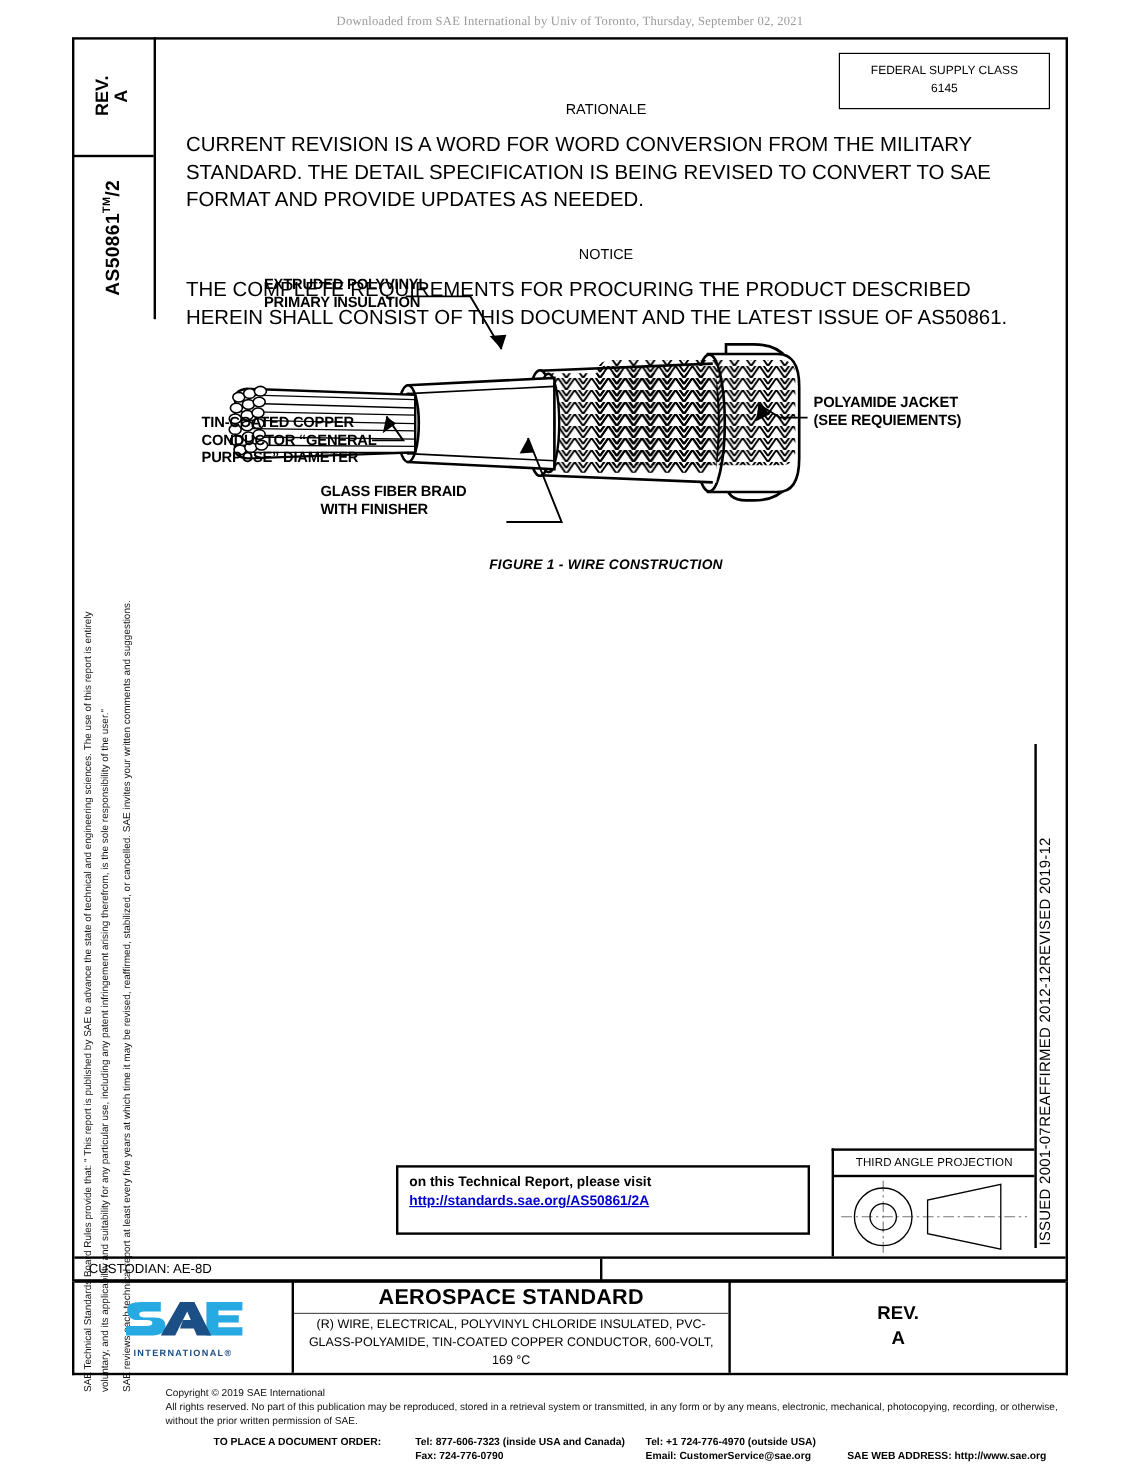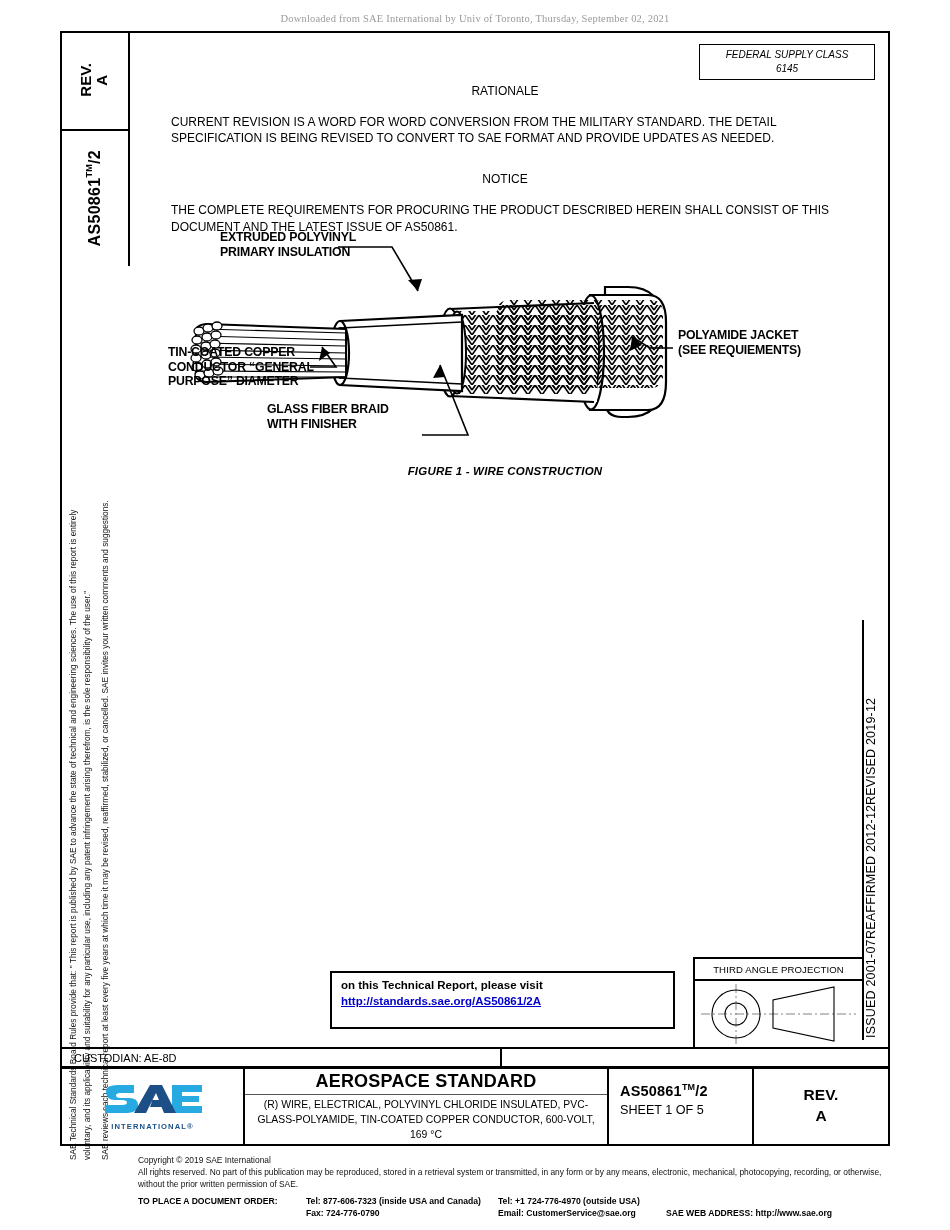--- a/index.html
+++ b/index.html
@@ -70,32 +70,32 @@
     font-size:12.5px; height:420px; width:24px;
     display:flex; align-items:flex-start; justify-content:flex-start;
     padding-top:2px; letter-spacing:.2px;
   }
   .dates-inner span { display:inline-block; }
   .date-sep { width:26px; display:inline-block; }
 
   
   .fsc {
     position:absolute; left:699px; top:44px;
-    width:176px; height:36px;
+    width:176px; height:47px;
     border:1px solid #000;
     display:flex; flex-direction:column;
     align-items:center; justify-content:center;
-    font-size:10px; line-height:1.45;font-style:italic;
+    font-size:10px; line-height:1.45;
   }
 
   
   .body-text { position:absolute; left:155px; top:80px; width:700px; }
   .sec-head { text-align:center; font-size:12px; margin:4px 0 12px 0; }
   .sec-head.notice { margin-top:26px; }
-  .sec-body { font-size:12px; line-height:1.35; margin:16px; }
+  .sec-body { font-size:17px; line-height:1.35; margin:0; }
 
   
   .figure { position:absolute; left:150px; top:225px; width:710px; height:270px; }
   .fig-cap {
     position:absolute; left:0; top:240px; width:710px;
     text-align:center; font-size:11.5px; font-weight:bold; font-style:italic;
     letter-spacing:.2px;
   }
   .fig-label { position:absolute; font-size:12.3px; font-weight:bold; line-height:1.18; white-space:pre-line; letter-spacing:-.2px; }
   #lbl-insulation { left:70px;  top:5px; }
@@ -162,21 +162,21 @@
             font-size:15.5px; font-weight:bold; line-height:1.35; }
 
   
   .sae-logo { text-align:center; }
   .sae-intl { font-size:7.6px; font-weight:bold; color:#1b4f86; letter-spacing:1.1px; margin-top:1px; }
 
   
   .footer { position:absolute; left:138px; top:1155px; width:760px; }
   .copy-line { font-size:8.4px; line-height:1.42; color:#111; }
   .order { margin-top:4px; display:flex; font-size:8.6px; font-weight:bold; line-height:1.45; }
-  .order-c1 { width:168px; }
+  .order-c1 { width:168px;margin-left:40px; }
   .order-c2 { width:192px; }
   .order-c3 { flex:1; }
 </style>
 </head>
 <body>
 
 <div class="page">
 
   <div class="dl-header">Downloaded from SAE International by Univ of Toronto, Thursday, September 02, 2021</div>
 
@@ -378,24 +378,20 @@
           <path d="M74,4 L104,4 L104,11 L84,11 L84,15 L101,15 L101,21 L84,21 L84,25 L104,25 L104,32 L74,32 Z" fill="#27a9e1"></path>
           <path d="M52,4 L64,4 L78,32 L66,32 L63.5,26 L52,26 L54.5,19 L61,19 L58,12 L48,32 L36,32 Z" fill="#1b4f86"></path>
         </svg>
         <div class="sae-intl">INTERNATIONAL®</div>
       </div>
     </div>
     <div class="tb-mid">
       <div class="tb-main-title">AEROSPACE STANDARD</div>
       <div class="tb-subtitle">(R) WIRE, ELECTRICAL, POLYVINYL CHLORIDE INSULATED, PVC-GLASS-POLYAMIDE, TIN-COATED COPPER CONDUCTOR, 600-VOLT, 169 °C</div>
     </div>
-    <div class="tb-num">
-      <div class="n1"><span>AS50861</span><sup>TM</sup><span>/2</span></div>
-      <div class="n2">SHEET 1 OF 5</div>
-    </div>
     <div class="tb-rev">
       <div>REV.</div>
       <div>A</div>
     </div>
   </div>
 
   <div class="footer">
     <div class="copy-line">Copyright © 2019 SAE International</div>
     <div class="copy-line">All rights reserved. No part of this publication may be reproduced, stored in a retrieval system or transmitted, in any form or by any means, electronic, mechanical, photocopying, recording, or otherwise, without the prior written permission of SAE.</div>
     <div class="order">

